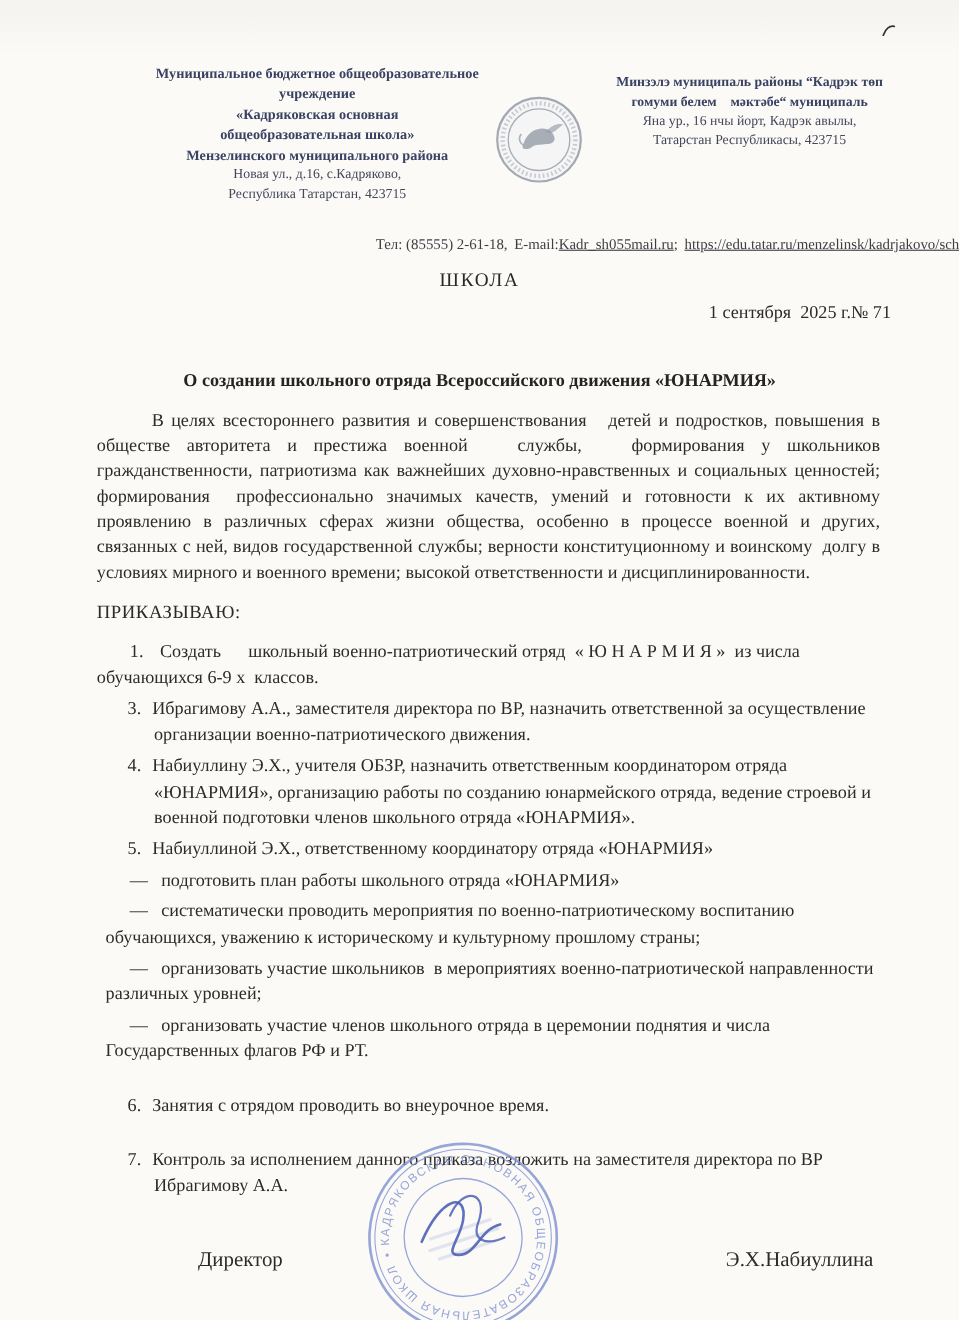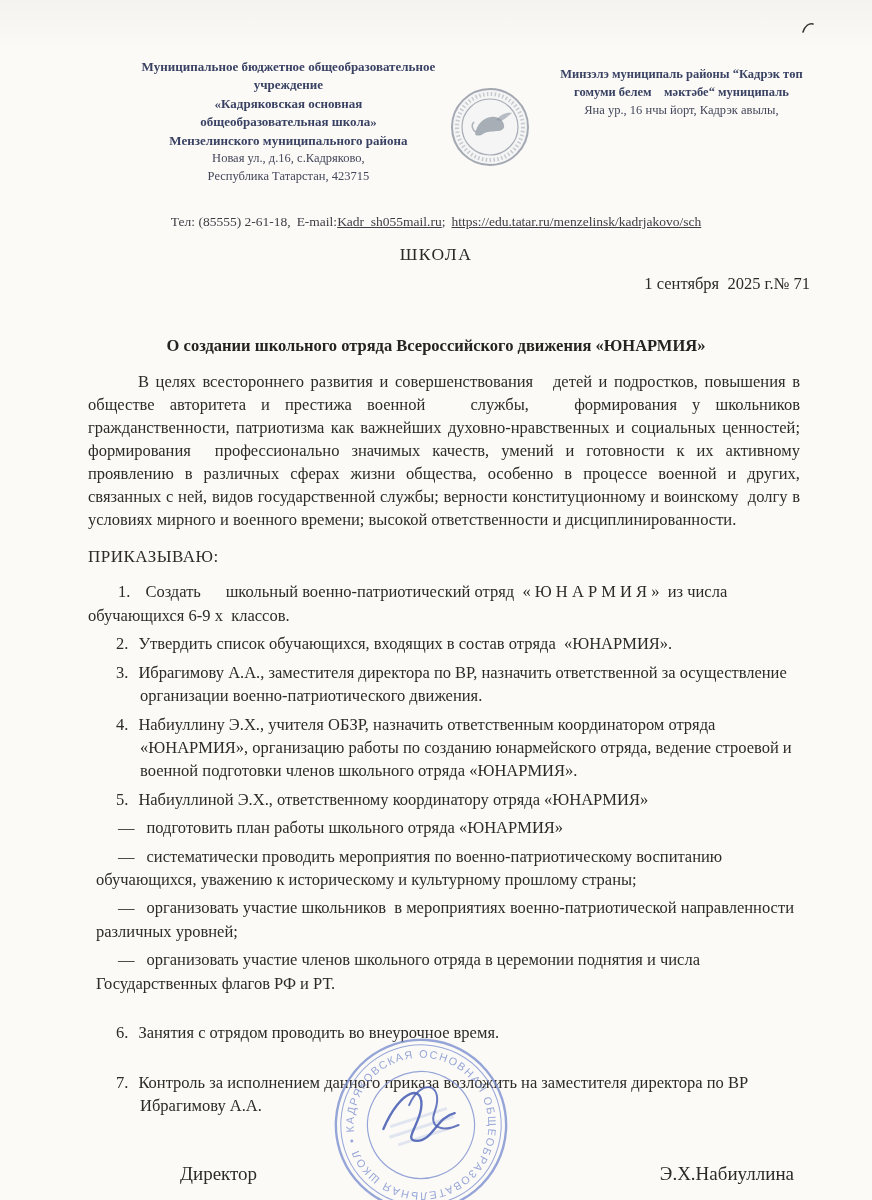--- a/index.html
+++ b/index.html
@@ -17,21 +17,21 @@
   }
   
   .header{display:flex;padding:58px 40px 0 128px;}
   .hblock{line-height:1.42;}
   .hblock.left{width:326px;text-align:center;font-size:13px;}
   .hblock.right{width:306px;text-align:center;font-size:12.5px;padding-top:8px;}
   .hbold{font-weight:bold;color:#3a4263;}
   .haddr{color:#44475a;font-size:12.5px;}
   .emblem{flex:1;display:flex;justify-content:center;align-items:flex-start;padding-top:28px;}
   
-  .contact{margin-top:28px;text-align:center;font-size:13.5px;color:#3e3d44;}
+  .contact{margin-top:28px;text-align:right;font-size:13.5px;color:#3e3d44;}
   .contact .gap{margin-left:6px;}
   .u{text-decoration:underline;}
   
   .doc-type{margin-top:14px;text-align:center;font-size:17.5px;letter-spacing:1.5px;color:#2b2926;}
   .date-row{display:flex;justify-content:flex-end;padding:0 62px 0 118px;margin-top:9px;font-size:16.5px;}
   .title{margin-top:42px;text-align:center;font-weight:bold;font-size:16.5px;color:#262421;}
   
   .bodytext{padding:0 72px 0 88px;}
   .preamble{
     margin:14px 0 0 0;
@@ -82,20 +82,21 @@
         <path d="M26,48 c2,-10 8,-16 16,-17 c7,-1 12,3 13,8 c1,4 -3,6 -7,6 c-6,1 -10,0 -14,3 c-3,2 -7,2 -8,0 z" fill="#8e95a2" opacity="0.75"></path>
         <path d="M47,34 c5,-6 11,-8 16,-7 c-4,3 -6,6 -11,8 z" fill="#8e95a2" opacity="0.6"></path>
         <path d="M27,46 c-4,-2 -5,-7 -2,-10" stroke="#8e95a2" fill="none" stroke-width="1.5" opacity="0.7"></path>
       </svg>
     </div>
 
     <div class="hblock right">
       <div class="hbold">Минзэлэ муниципаль районы “Кадрэк  төп</div>
       <div class="hbold">гомуми  белем&nbsp;&nbsp;&nbsp; мәктәбе“  муниципаль</div>
       <div class="haddr">Яна ур., 16 нчы йорт, Кадрэк авылы,</div>
+      <div class="haddr">Татарстан Республикасы, 423715</div>
     </div>
   </div>
 
   <div class="contact">
     <span>Тел: (85555) 2-61-18,</span><span class="gap">E-mail:</span><span class="u">Kadr_sh055mail.ru</span><span>;</span><span class="u gap">https://edu.tatar.ru/menzelinsk/kadrjakovo/sch</span>
   </div>
 
   <div class="doc-type">ШКОЛА</div>
   <div class="date-row">
     <span>1 сентября &nbsp;2025 г.</span>
@@ -103,23 +104,20 @@
   </div>
   <div class="title">О создании школьного отряда Всероссийского движения «ЮНАРМИЯ»</div>
 
   <div class="bodytext">
     <p class="preamble">В целях всестороннего развития и совершенствования &nbsp; детей и подростков, повышения в обществе авторитета и престижа военной &nbsp; службы, &nbsp; формирования у школьников гражданственности, патриотизма как важнейших духовно-нравственных и социальных ценностей; формирования &nbsp;профессионально значимых качеств, умений и готовности к их активному проявлению в различных сферах жизни общества, особенно в процессе военной и других, связанных с ней, видов государственной службы; верности конституционному и воинскому &nbsp;долгу в условиях мирного и военного времени; высокой ответственности и дисциплинированности.</p>
     <div class="command">ПРИКАЗЫВАЮ:</div>
 
     <div class="list">
       <div class="item outdent">
         <span class="num">1.</span><span>Создать &nbsp;&nbsp;&nbsp;&nbsp; школьный военно-патриотический отряд &nbsp;« Ю Н А Р М И Я » &nbsp;из числа обучающихся 6-9 х &nbsp;классов.</span>
-      </div>
-      <div class="item hang">
-        <span class="num">2.</span><span>Утвердить список обучающихся, входящих в состав отряда &nbsp;«ЮНАРМИЯ».</span>
       </div>
       <div class="item hang">
         <span class="num">3.</span><span>Ибрагимову А.А., заместителя директора по ВР, назначить ответственной за осуществление организации военно-патриотического движения.</span>
       </div>
       <div class="item hang">
         <span class="num">4.</span><span>Набиуллину Э.Х., учителя ОБЗР, назначить ответственным координатором отряда «ЮНАРМИЯ», организацию работы по созданию юнармейского отряда, ведение строевой и военной подготовки членов школьного отряда «ЮНАРМИЯ».</span>
       </div>
       <div class="item hang">
         <span class="num">5.</span><span>Набиуллиной Э.Х., ответственному координатору отряда «ЮНАРМИЯ»</span>
       </div>

